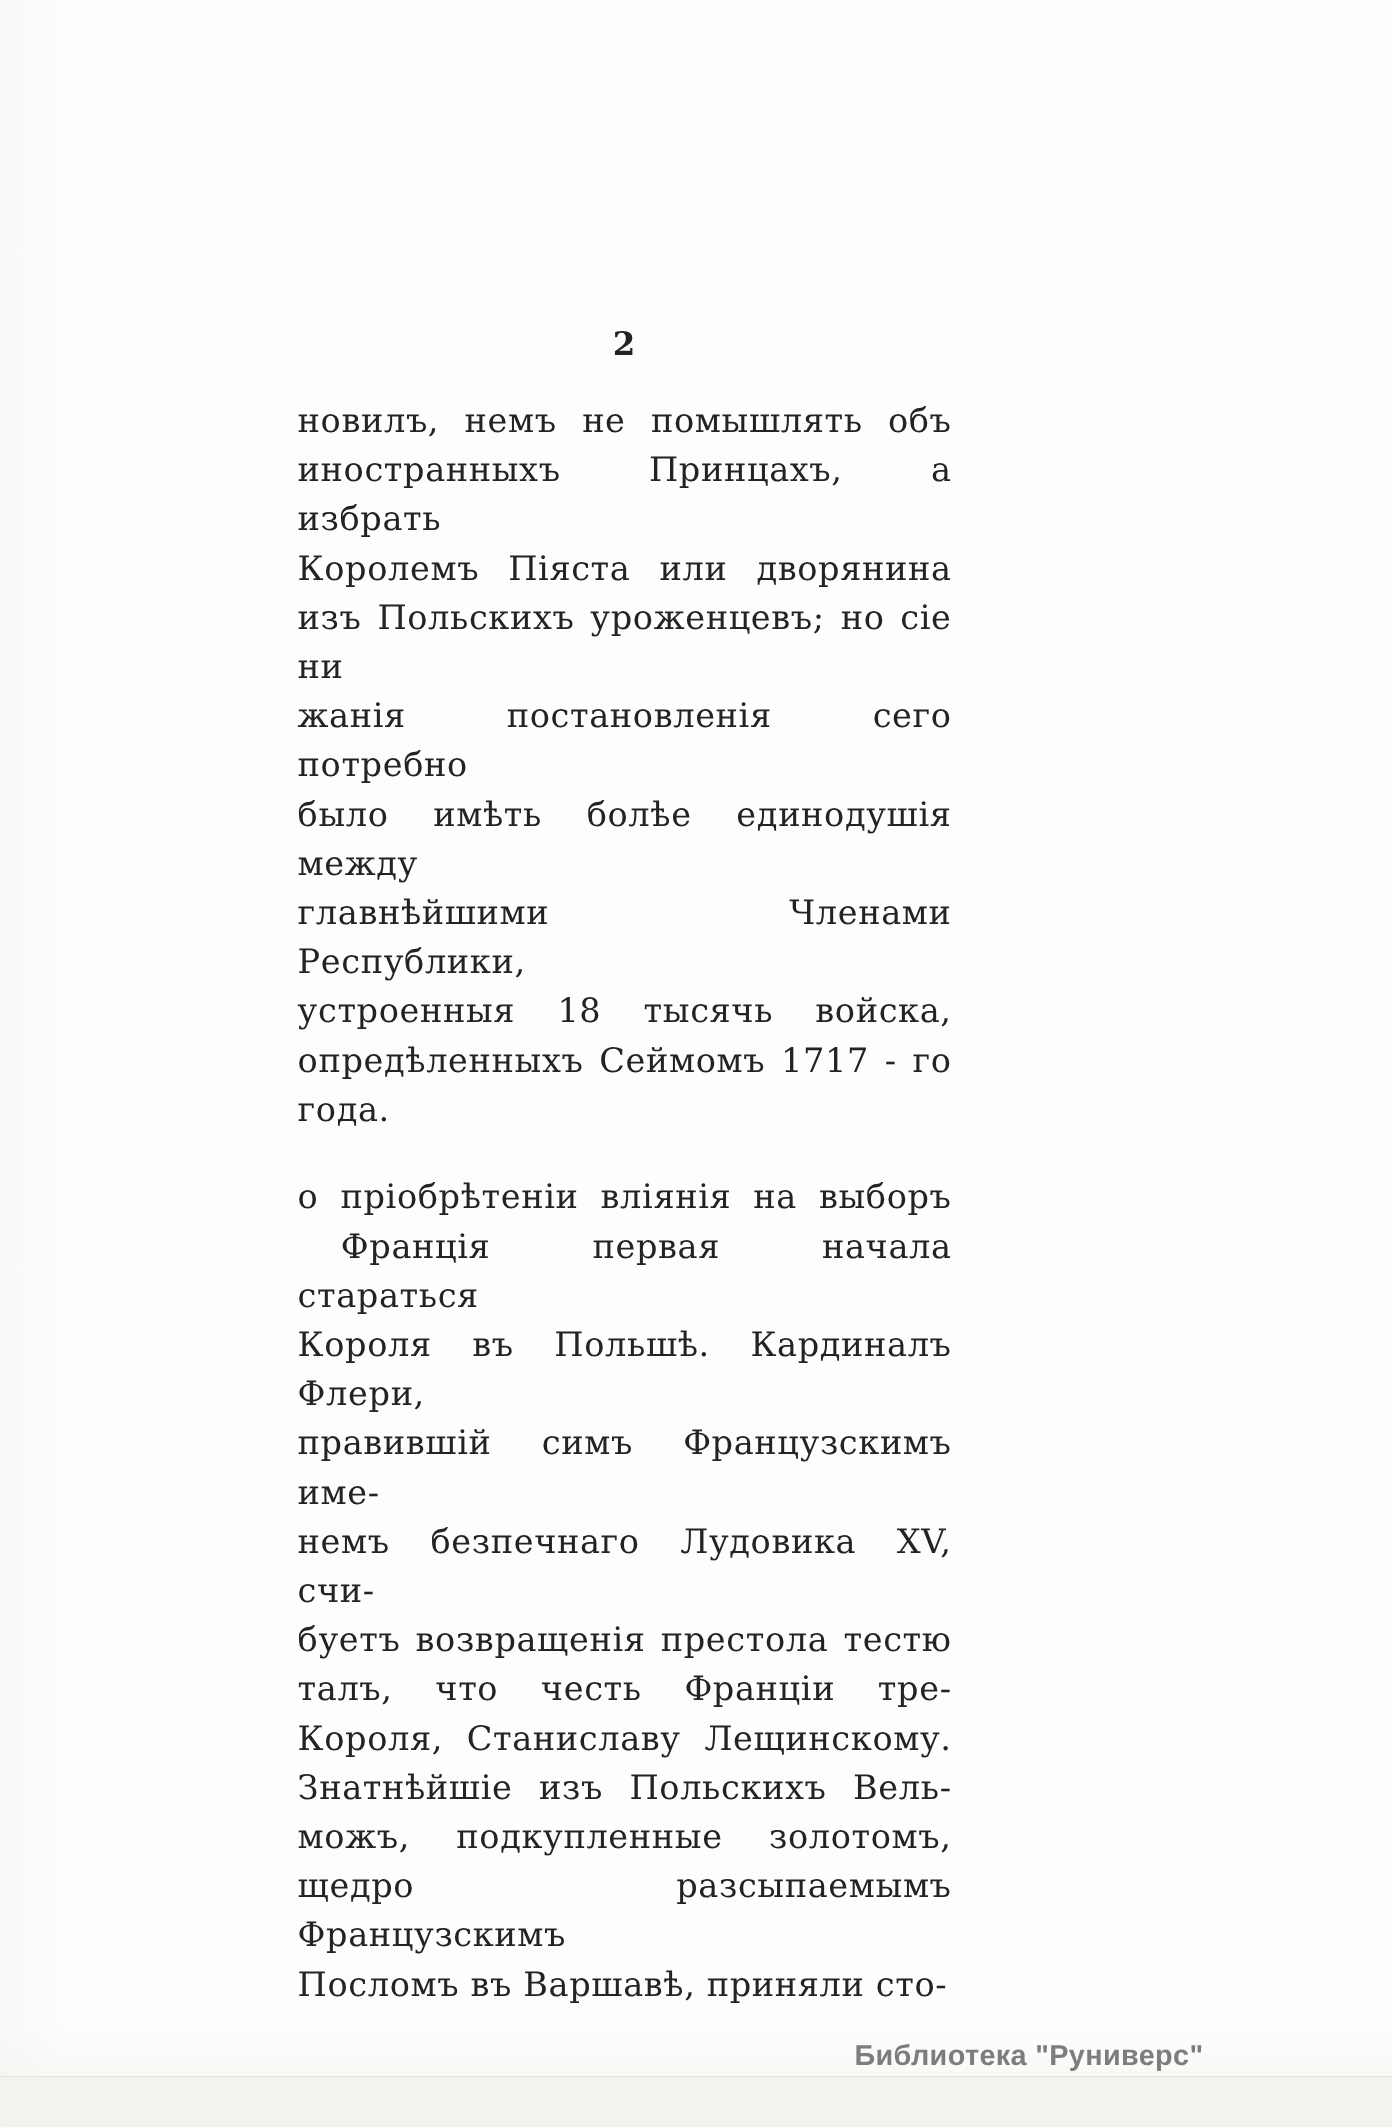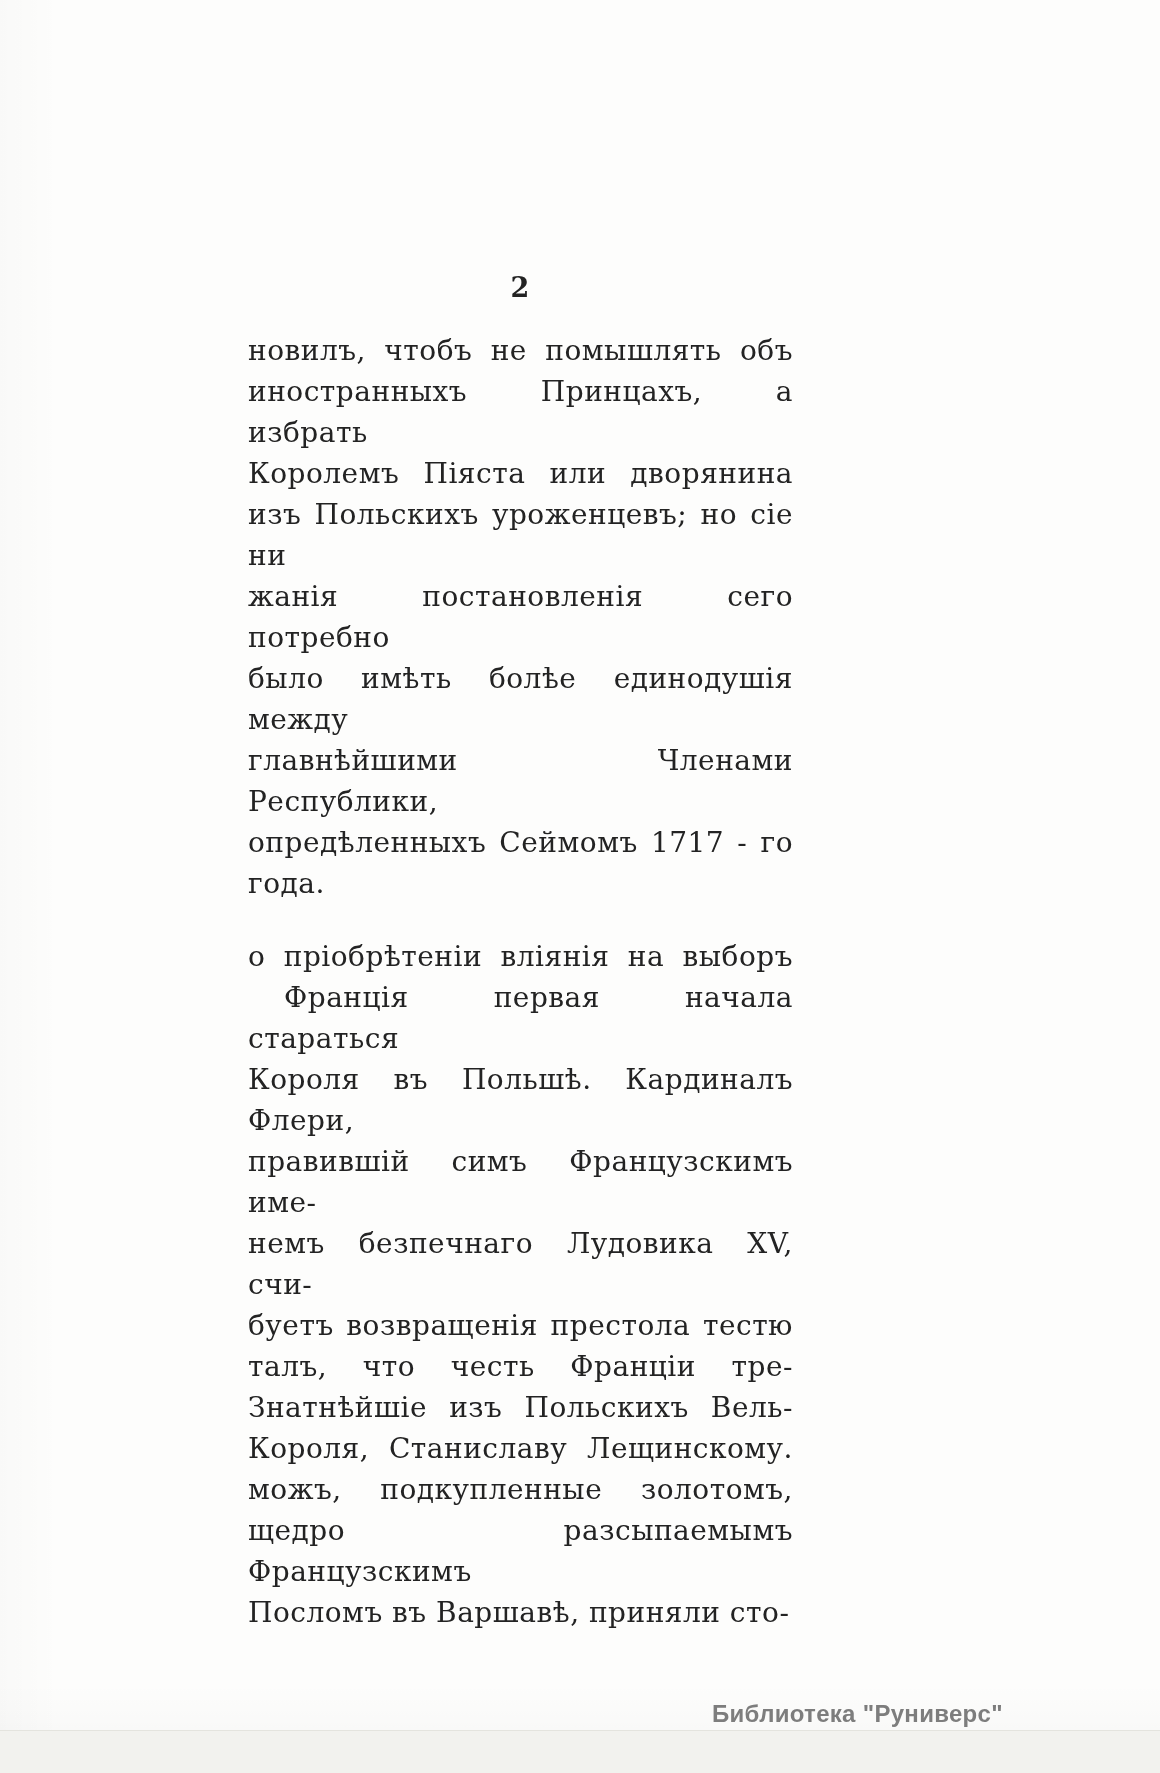--- a/index.html
+++ b/index.html
@@ -80,40 +80,41 @@
 </style>
 </head>
 <body>
 
 <div class="scan">
 
   <div class="page-number">2</div>
 
   <div class="text-block">
       <div class="paragraph">
-        <div class="line">новилъ, чтобъ не помышлять объ</div>
+        <div class="line">новилъ, немъ не помышлять объ</div>
         <div class="line">иностранныхъ Принцахъ, а избрать</div>
         <div class="line">Королемъ Піяста или дворянина</div>
         <div class="line">изъ Польскихъ уроженцевъ; но сіе ни</div>
         <div class="line">жанія постановленія сего потребно</div>
         <div class="line">было имѣть болѣе единодушія между</div>
         <div class="line">главнѣйшими Членами Республики,</div>
+        <div class="line">устроенныя 18 тысячь войска,</div>
         <div class="line">опредѣленныхъ Сеймомъ 1717 - го</div>
         <div class="line last">года.</div>
       </div>
       <div class="paragraph">
         <div class="line">о пріобрѣтеніи вліянія на выборъ</div>
         <div class="line indent">Франція первая начала стараться</div>
         <div class="line">Короля въ Польшѣ. Кардиналъ Флери,</div>
         <div class="line">правившій симъ Французскимъ име-</div>
         <div class="line">немъ безпечнаго Лудовика XV, счи-</div>
         <div class="line">буетъ возвращенія престола тестю</div>
         <div class="line">талъ, что честь Франціи тре-</div>
+        <div class="line">Короля, Станиславу Лещинскому.</div>
         <div class="line">Знатнѣйшіе изъ Польскихъ Вель-</div>
-        <div class="line">Короля, Станиславу Лещинскому.</div>
         <div class="line">можъ, подкупленные золотомъ,</div>
         <div class="line">щедро разсыпаемымъ Французскимъ</div>
         <div class="line last">Посломъ въ Варшавѣ, приняли сто-</div>
       </div>
     </div>
 
   <div class="bottom-strip"></div>
 
   <div class="watermark" style="color: rgb(125, 125, 125);">Библиотека "Руниверс"</div>
 

